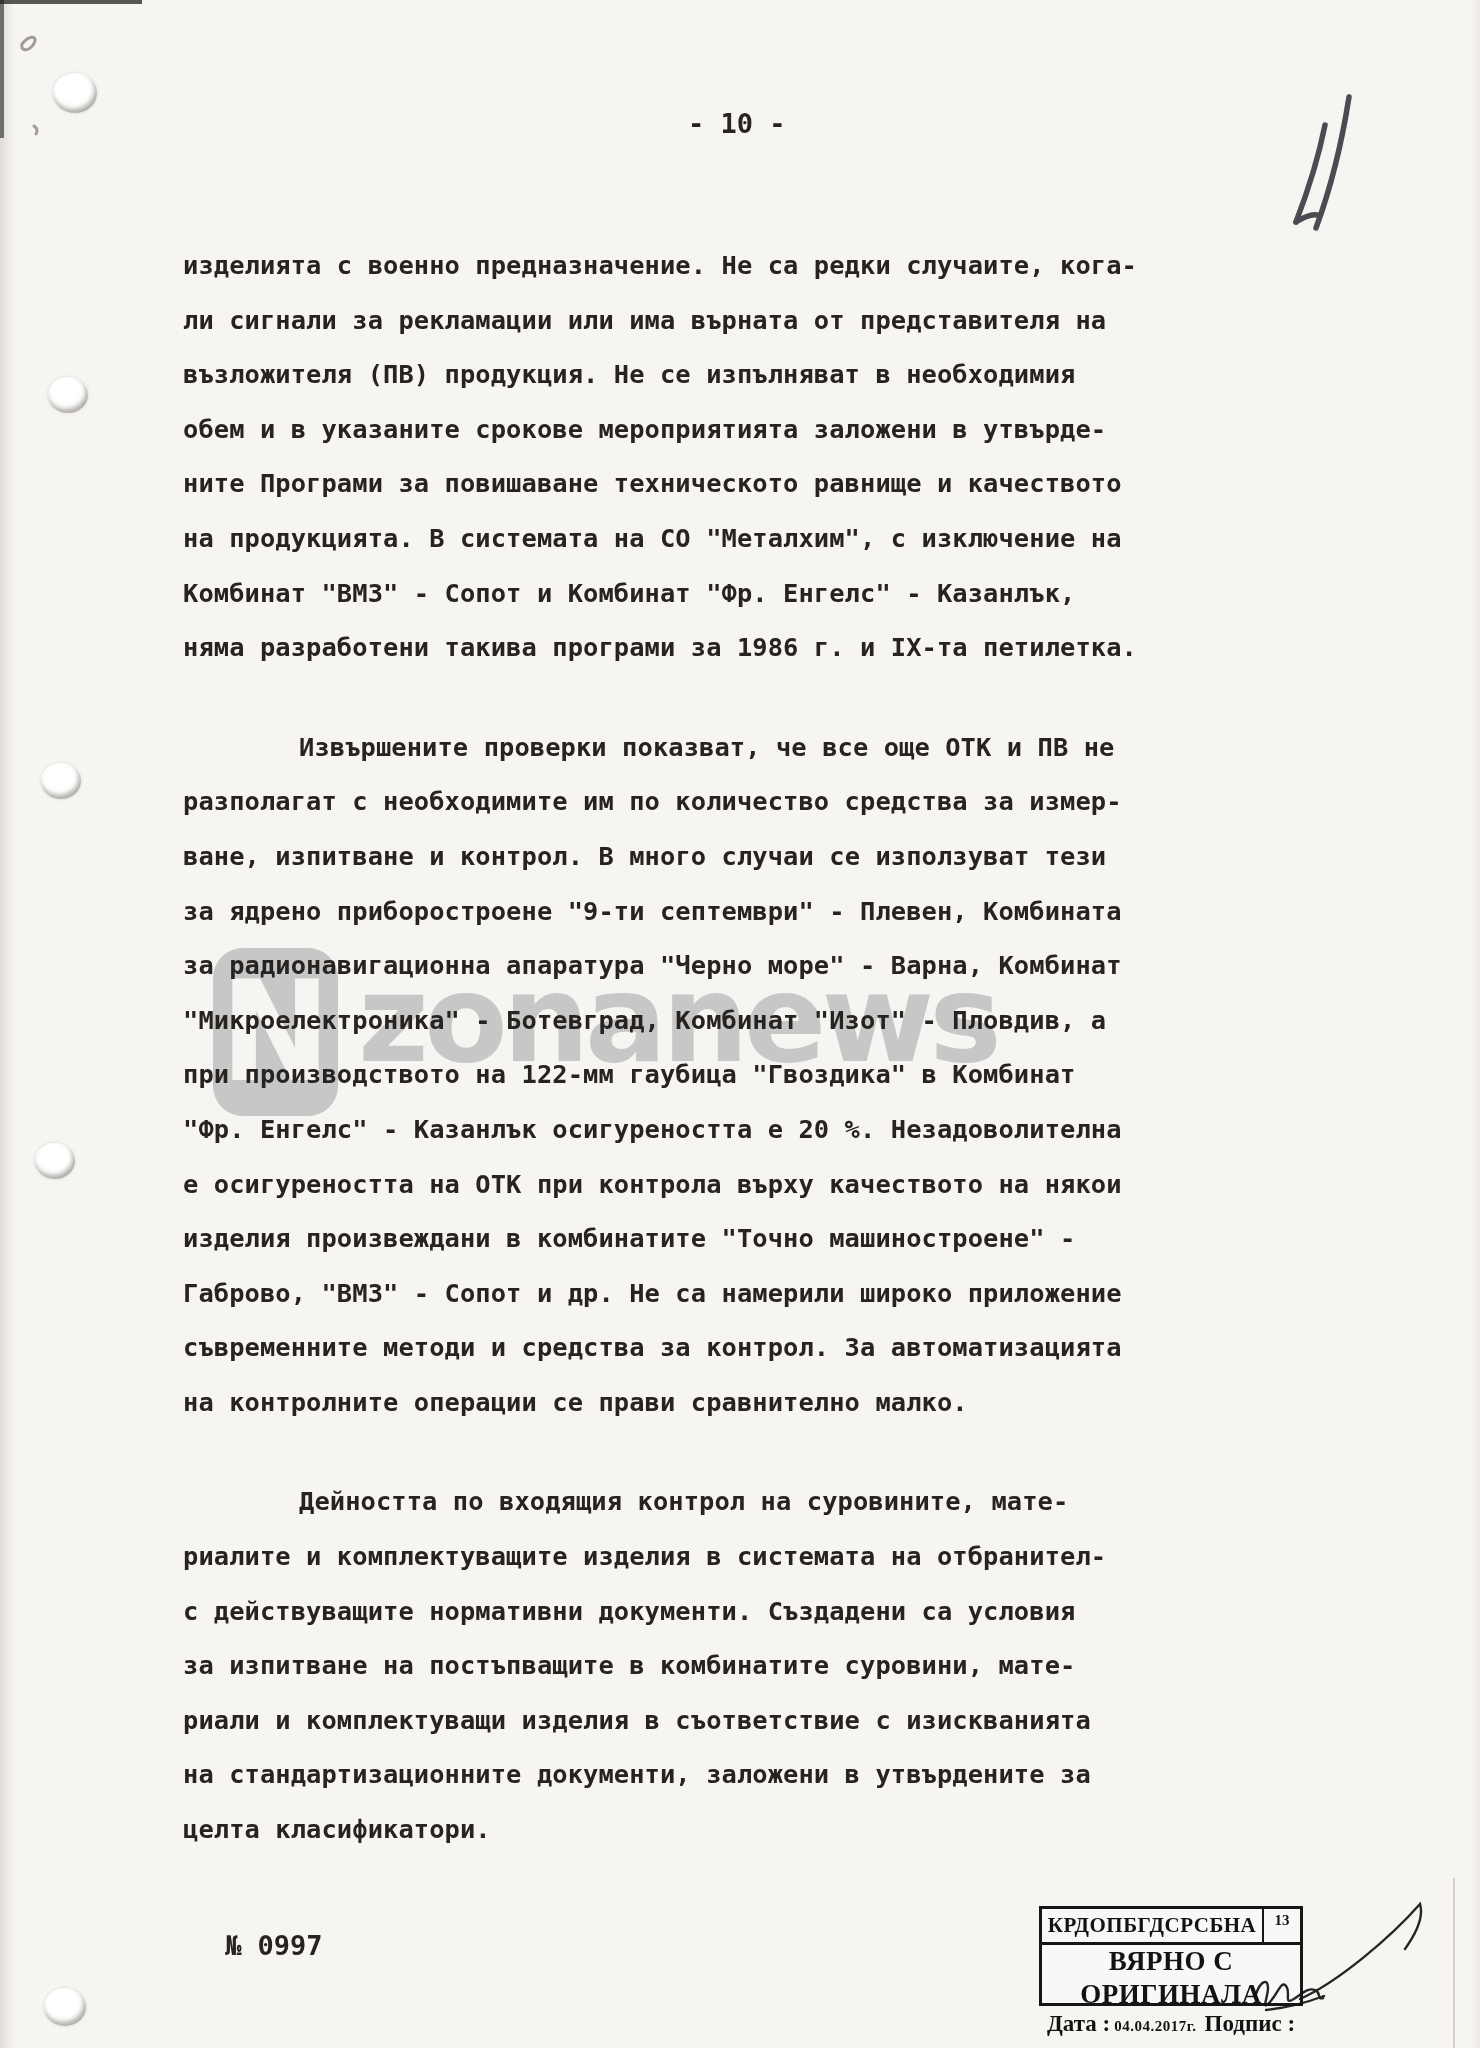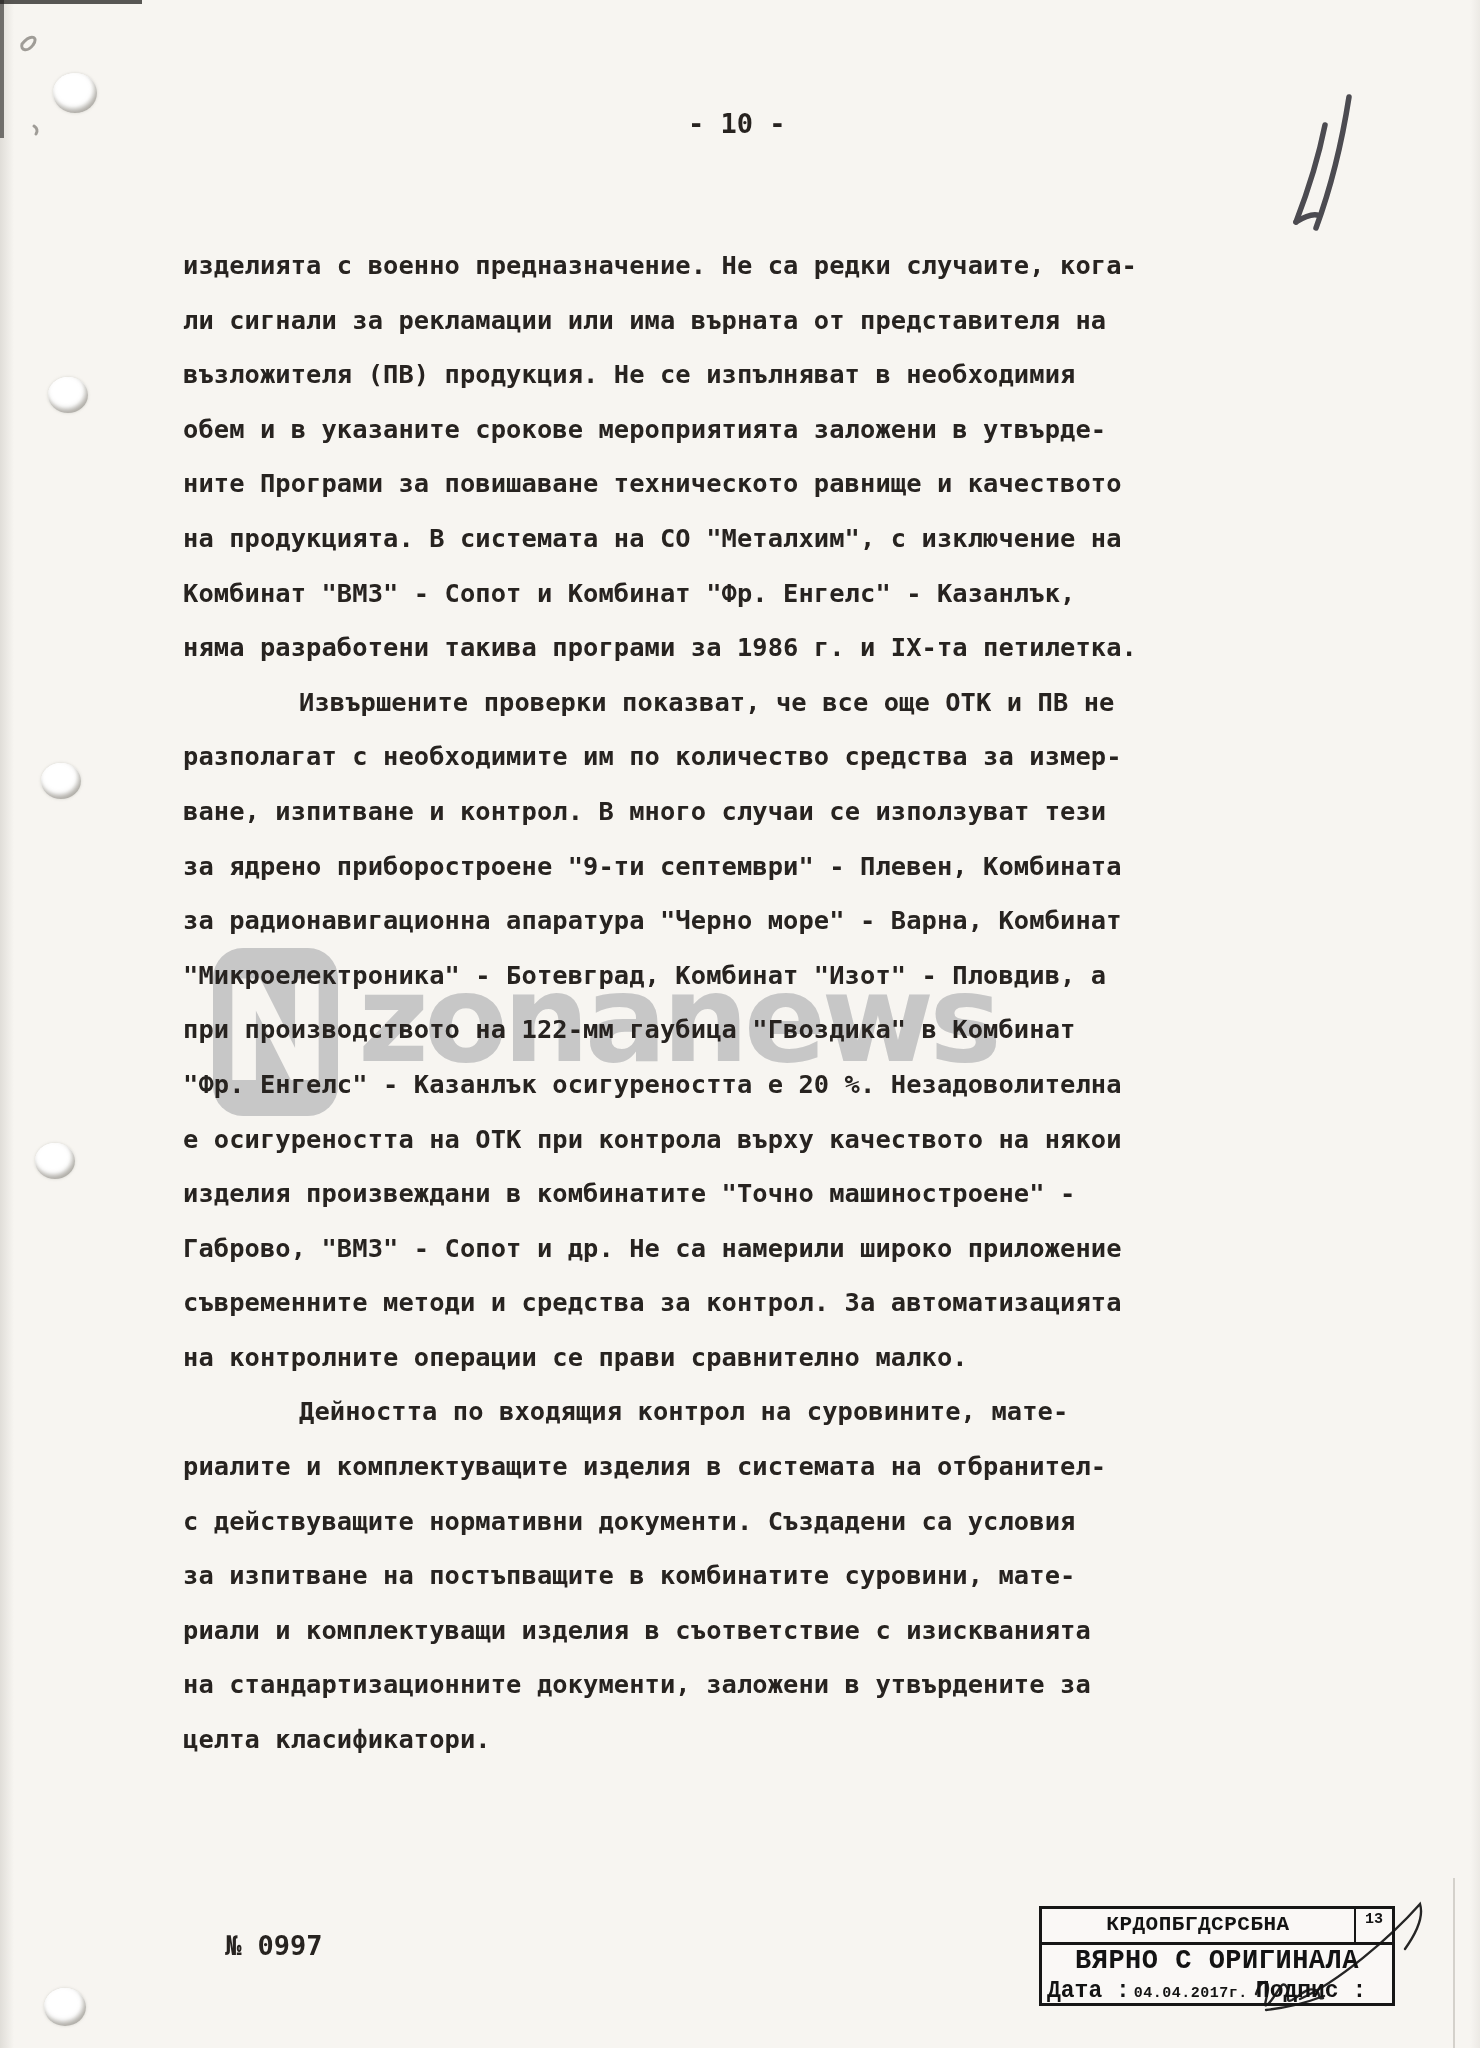--- a/index.html
+++ b/index.html
@@ -49,34 +49,34 @@
   .page-number{
     position:absolute;left:688px;top:108px;z-index:2;
     font:700 27px "DejaVu Sans Mono","Liberation Mono",monospace;color:var(--ink);white-space:pre;
   }
   .doc-body{position:absolute;left:183px;top:250px;width:965px;z-index:2;}
   .tline{
     height:54.6px;line-height:54.6px;white-space:pre;
     font:700 25.4px "DejaVu Sans Mono","Liberation Mono",monospace;
     color:var(--ink);letter-spacing:.1px;
   }
-  .tline.indent{padding-left:116px;}
+  .tline.indent{padding-left:116px;margin-top:45px;}
   .rul{
     background-image:linear-gradient(var(--underline-red),var(--underline-red));
     background-repeat:no-repeat;background-size:100% 7px;background-position:0 43px;
   }
   .doc-number{
     position:absolute;left:225px;top:1930px;z-index:2;
     font:700 27px "DejaVu Sans Mono","Liberation Mono",monospace;color:var(--ink);white-space:pre;text-align:center;
   }
   
   .stamp{
-    position:absolute;left:1039px;top:1906px;width:356px;height:100px;z-index:2;
+    position:absolute;left:1039px;top:1906px;width:264px;height:100px;z-index:2;
     border:3px solid #161616;background:rgba(255,255,255,.35);
-    font-family:Liberation Mono, monospace;color:#131313;box-sizing:border-box;
+    font-family:Liberation Serif, serif;color:#131313;box-sizing:border-box;
   }
   .stamp-row1{display:flex;border-bottom:3px solid #161616;height:33px;}
   .stamp-org{flex:1;text-align:center;font-weight:bold;font-size:21px;line-height:32px;letter-spacing:.5px;}
   .stamp-corner{width:36px;border-left:2px solid #161616;font-weight:bold;font-size:15px;text-align:center;line-height:22px;}
   .stamp-row2{text-align:center;font-weight:bold;font-size:27px;line-height:33px;letter-spacing:.5px;}
   .stamp-row3{display:flex;align-items:baseline;padding-left:5px;font-weight:bold;}
   .stamp-date-label{font-size:23px;}
   .stamp-date-value{font-size:15px;padding:0 4px;letter-spacing:.5px;}
   .stamp-sign-label{font-size:23px;padding-left:4px;}
   .ink-svg{position:absolute;left:0;top:0;width:1480px;height:2048px;z-index:4;pointer-events:none;}

